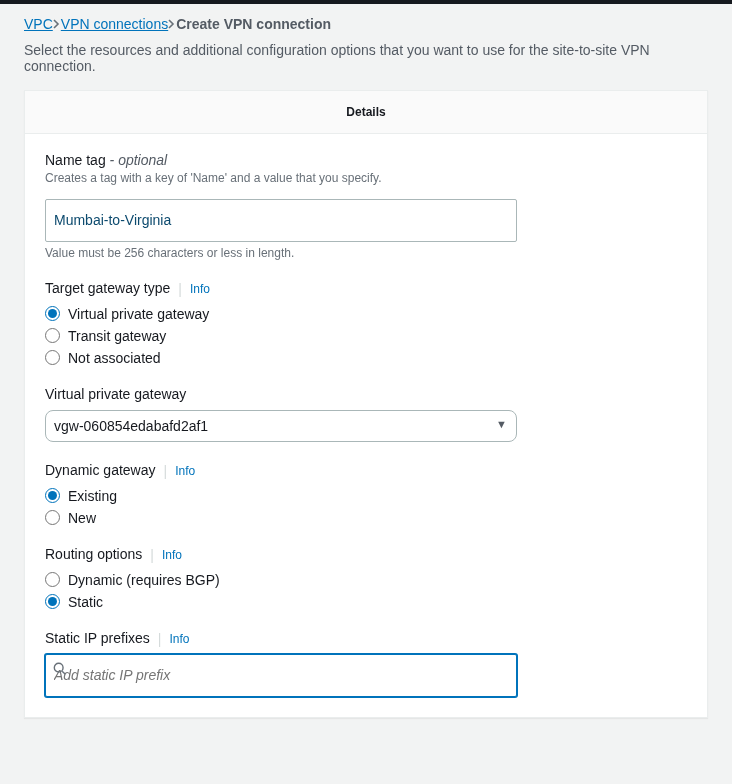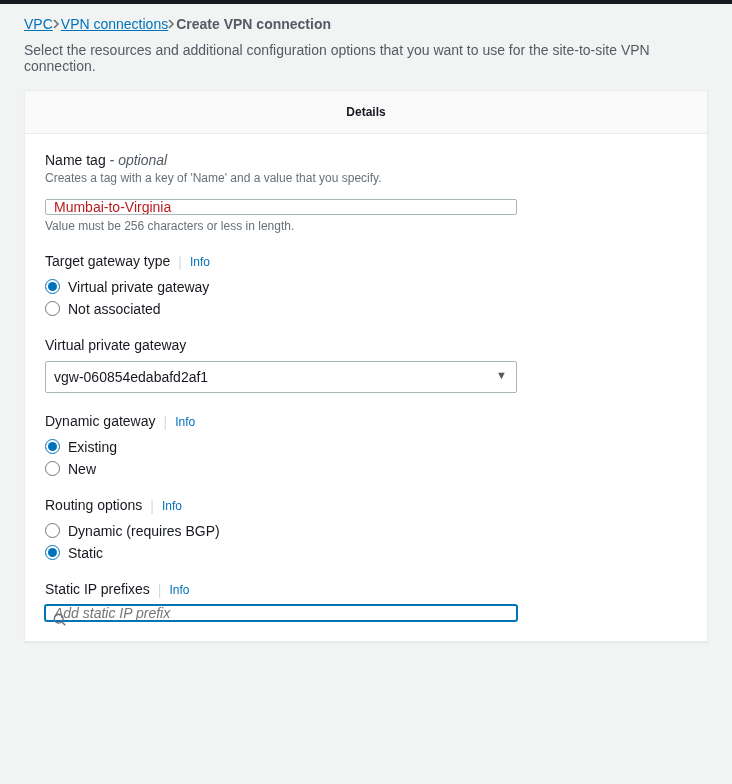--- a/index.html
+++ b/index.html
@@ -95,37 +95,37 @@
     margin-bottom: 12px;
     line-height: 1.4;
   }
   .field-hint {
     font-size: 12px;
     color: #687078;
     margin-top: 4px;
   }
   input[type=text].text-input {
     width: 472px;
-    height: 16px;
+    height: 43px;
     padding: 4px 8px;
     border: 1px solid #aab7b8;
     border-radius: 2px;
     font-size: 14px;
-    color: #b91c1c;
+    color: #0c4a6e;
   }
   .select-wrap {
     position: relative;
     width: 472px;
   }
   .select-wrap select, .select-wrap .fake-select {
     width: 100%;
     height: 32px;
     padding: 4px 28px 4px 8px;
     border: 1px solid #aab7b8;
-    border-radius: 2px;
+    border-radius: 8px;
     font-size: 14px;
     color: #16191f;
     background: #fff;
     appearance: none;
     display: flex;
     align-items: center;
     cursor: pointer;
   }
   .select-wrap::after {
     content: "▼";
@@ -230,20 +230,24 @@
           <span class="divider">|</span>
           <span class="info-link" style="margin-left:0">Info</span>
         </div>
         <div class="radio-group">
           <label class="radio-row">
             <input type="radio" name="tgt" checked="" style="">
             <span>Virtual private gateway</span>
           </label>
           <label class="radio-row">
             <input type="radio" name="tgt" style="">
+            <span>Transit gateway</span>
+          </label>
+          <label class="radio-row">
+            <input type="radio" name="tgt" style="">
             <span>Not associated</span>
           </label>
         </div>
       </div>
 
       <div class="field">
         <div class="field-label">Virtual private gateway</div>
         <div style="height:6px"></div>
         <div class="select-wrap">
           <div class="fake-select">

